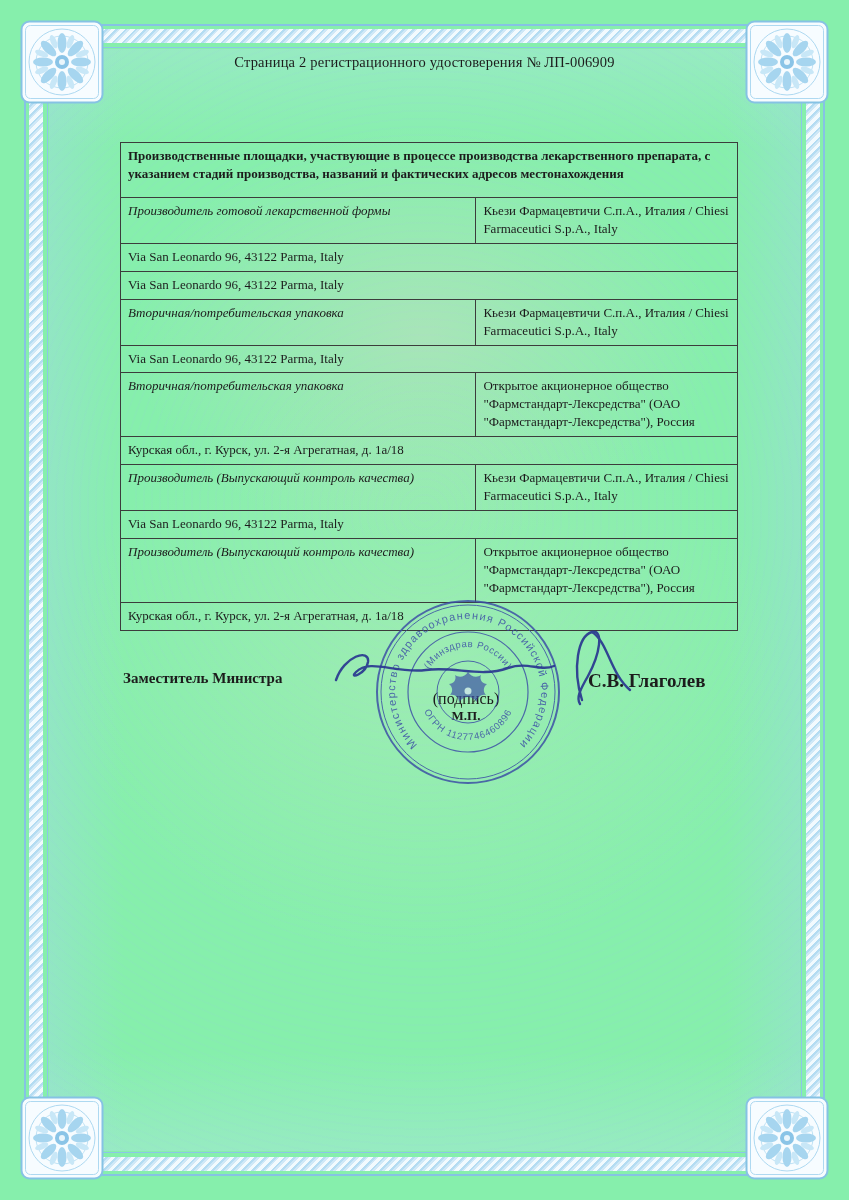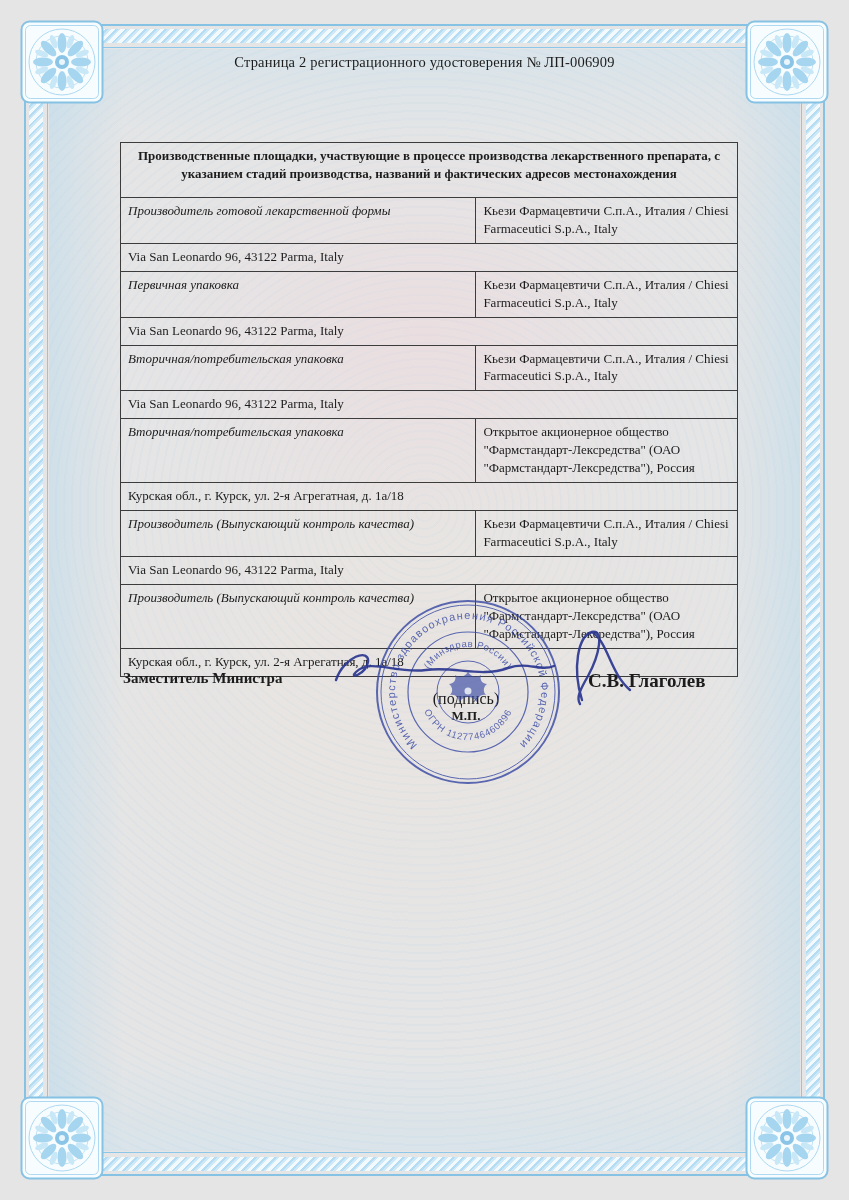--- a/index.html
+++ b/index.html
@@ -1,17 +1,17 @@
 <!DOCTYPE html>
 <html><head>
 <meta charset="utf-8">
 <style>
   * { margin:0; padding:0; box-sizing:border-box; }
   body { width:849px; height:1200px; background:#ffffff; font-family:"Liberation Serif","DejaVu Serif",serif; }
-  .page { position:relative; width:849px; height:1200px; background:#e5e5e5; overflow:hidden; color:#1c1c1c; }
+  .page { position:relative; width:849px; height:1200px; background:#86efac; overflow:hidden; color:#1c1c1c; }
 
   
   .frame-outer { position:absolute; inset:24px; border:2px solid #86c2e4; }
   .frame-band  { position:absolute; inset:29px; border:14px solid transparent;
                  border-image: repeating-linear-gradient(135deg,#cfe8f7 0 2px,#f2fafe 2px 5px,#b4dcf2 5px 7px) 14; }
   .frame-inner { position:absolute; inset:47px; border:1px solid #8cc6e8; }
   .inner-bg { position:absolute; inset:49px;
     background:
       radial-gradient(ellipse 420px 300px at 50% 26%, rgba(246,205,213,0.30), rgba(246,205,213,0) 70%),
       radial-gradient(ellipse 520px 420px at 50% 56%, rgba(250,224,205,0.20), rgba(250,224,205,0) 70%),
@@ -25,21 +25,21 @@
   .corner.bl { bottom:20px; left:20px; transform:scaleY(-1); }
   .corner.br { bottom:20px; right:20px; transform:scale(-1,-1); }
   .punch-dot { position:absolute; right:69px; bottom:77px; width:23px; height:23px; border-radius:50%; background:#181818; }
 
   
   .page-header { position:absolute; top:54px; left:0; width:100%; text-align:center; font-size:14.5px; letter-spacing:.2px; }
 
   
   .doc-table { position:absolute; left:120px; top:142px; width:618px; border-collapse:collapse; font-size:13px; line-height:1.38; }
   .doc-table td { border:1px solid #3c3c3c; vertical-align:top; padding:4px 7px 5px 7px; }
-  .table-head-cell { font-weight:bold; padding-bottom:14px !important;text-align:center; }
+  .table-head-cell { font-weight:bold; padding-bottom:14px !important; }
   .stage-cell { width:356px; font-style:italic; }
   .mfr-cell { width:262px; }
   .addr-cell {}
 
   
   .sign-title { position:absolute; left:123px; top:670px; font-weight:bold; font-size:15px;font-family:Liberation Serif, serif; }
   .sign-name  { position:absolute; left:588px; top:670px; font-weight:bold; font-size:19px; }
   .podpis-caption { position:absolute; left:370px; top:690px; width:192px; text-align:center; font-size:16px; }
   .mp-caption     { position:absolute; left:370px; top:708px; width:192px; text-align:center; font-size:13px;font-weight:bold; }
 
@@ -128,24 +128,20 @@
         <td colspan="2" class="table-head-cell">Производственные площадки, участвующие в процессе производства лекарственного препарата, с указанием стадий производства, названий и фактических адресов местонахождения</td>
       </tr>
     </thead>
     <tbody>
         <tr>
           <td class="stage-cell">Производитель готовой лекарственной формы</td>
           <td class="mfr-cell">Кьези Фармацевтичи С.п.А., Италия / Chiesi Farmaceutici S.p.A., Italy</td>
         </tr>
         <tr>
           <td colspan="2" class="addr-cell">Via San Leonardo 96, 43122 Parma, Italy</td>
-        </tr>
-        <tr>
-          <td class="stage-cell">Первичная упаковка</td>
-          <td class="mfr-cell">Кьези Фармацевтичи С.п.А., Италия / Chiesi Farmaceutici S.p.A., Italy</td>
         </tr>
         <tr>
           <td colspan="2" class="addr-cell">Via San Leonardo 96, 43122 Parma, Italy</td>
         </tr>
         <tr>
           <td class="stage-cell">Вторичная/потребительская упаковка</td>
           <td class="mfr-cell">Кьези Фармацевтичи С.п.А., Италия / Chiesi Farmaceutici S.p.A., Italy</td>
         </tr>
         <tr>
           <td colspan="2" class="addr-cell">Via San Leonardo 96, 43122 Parma, Italy</td>

